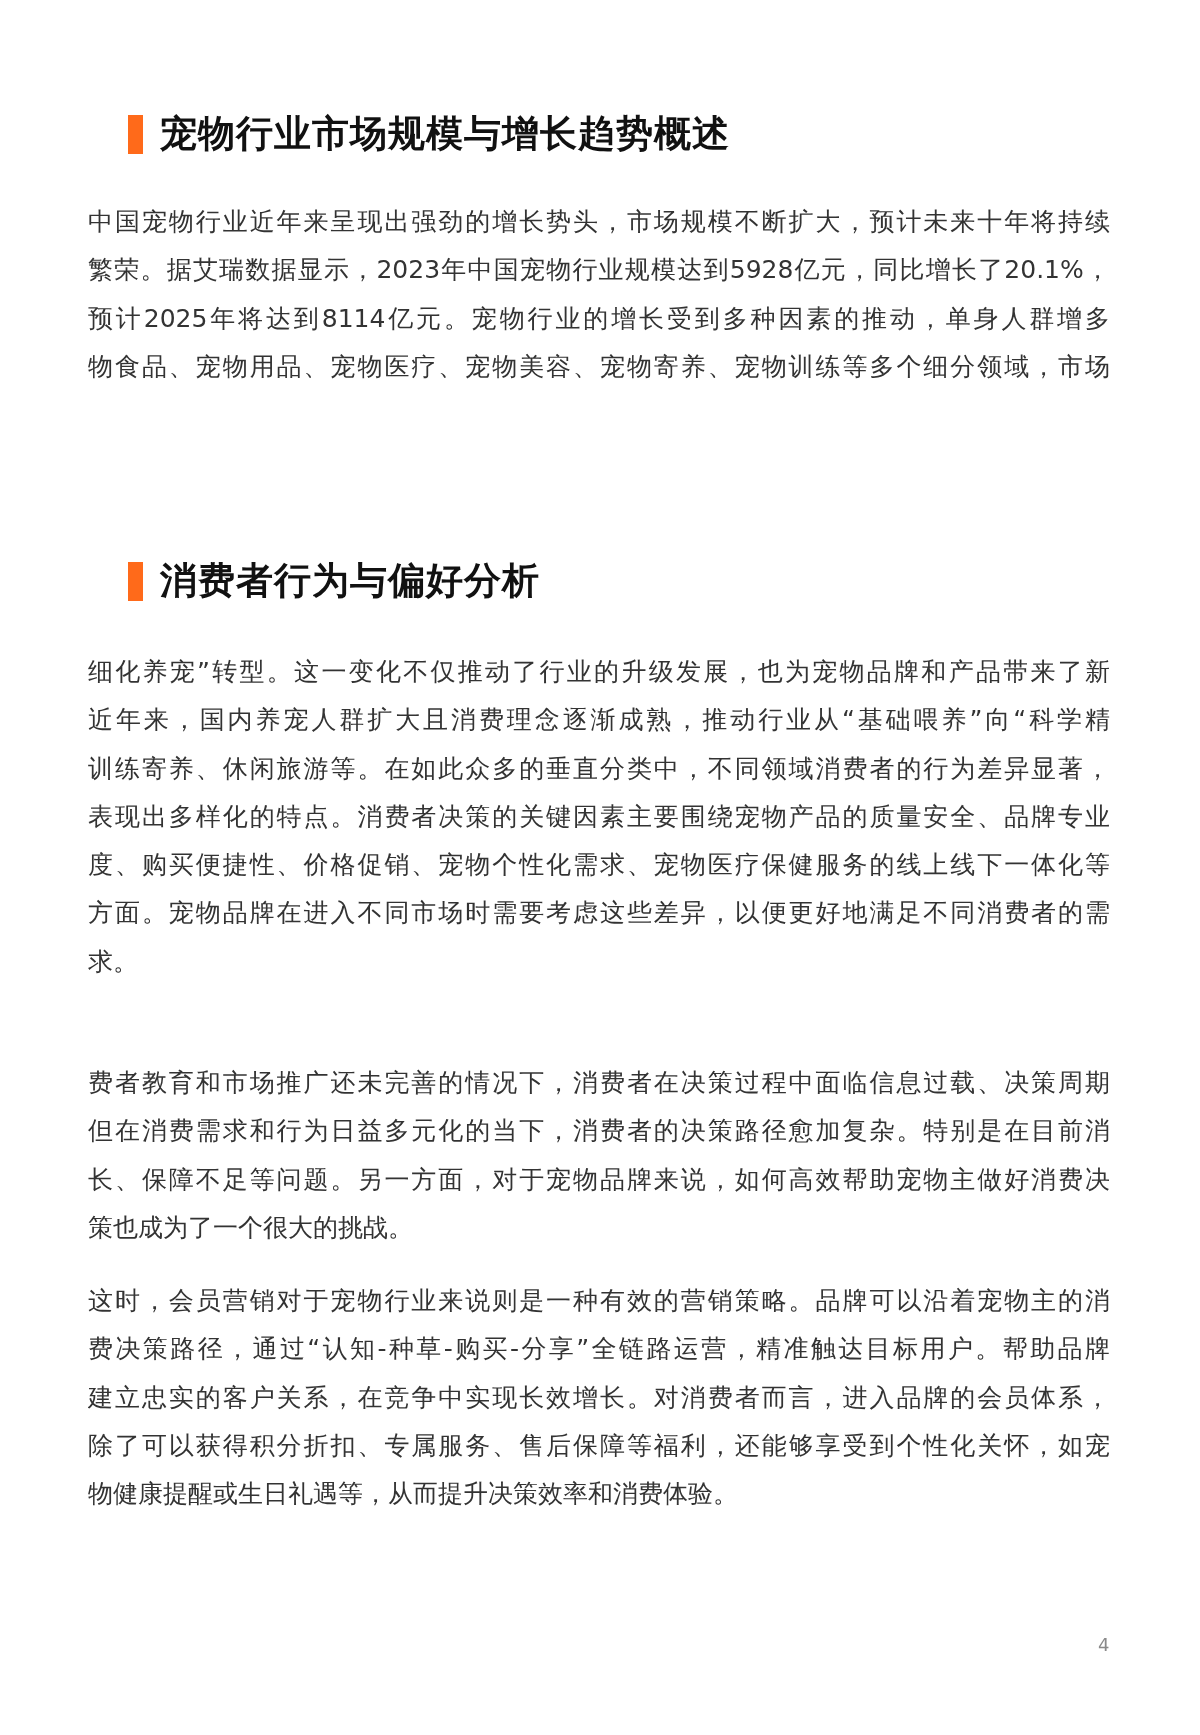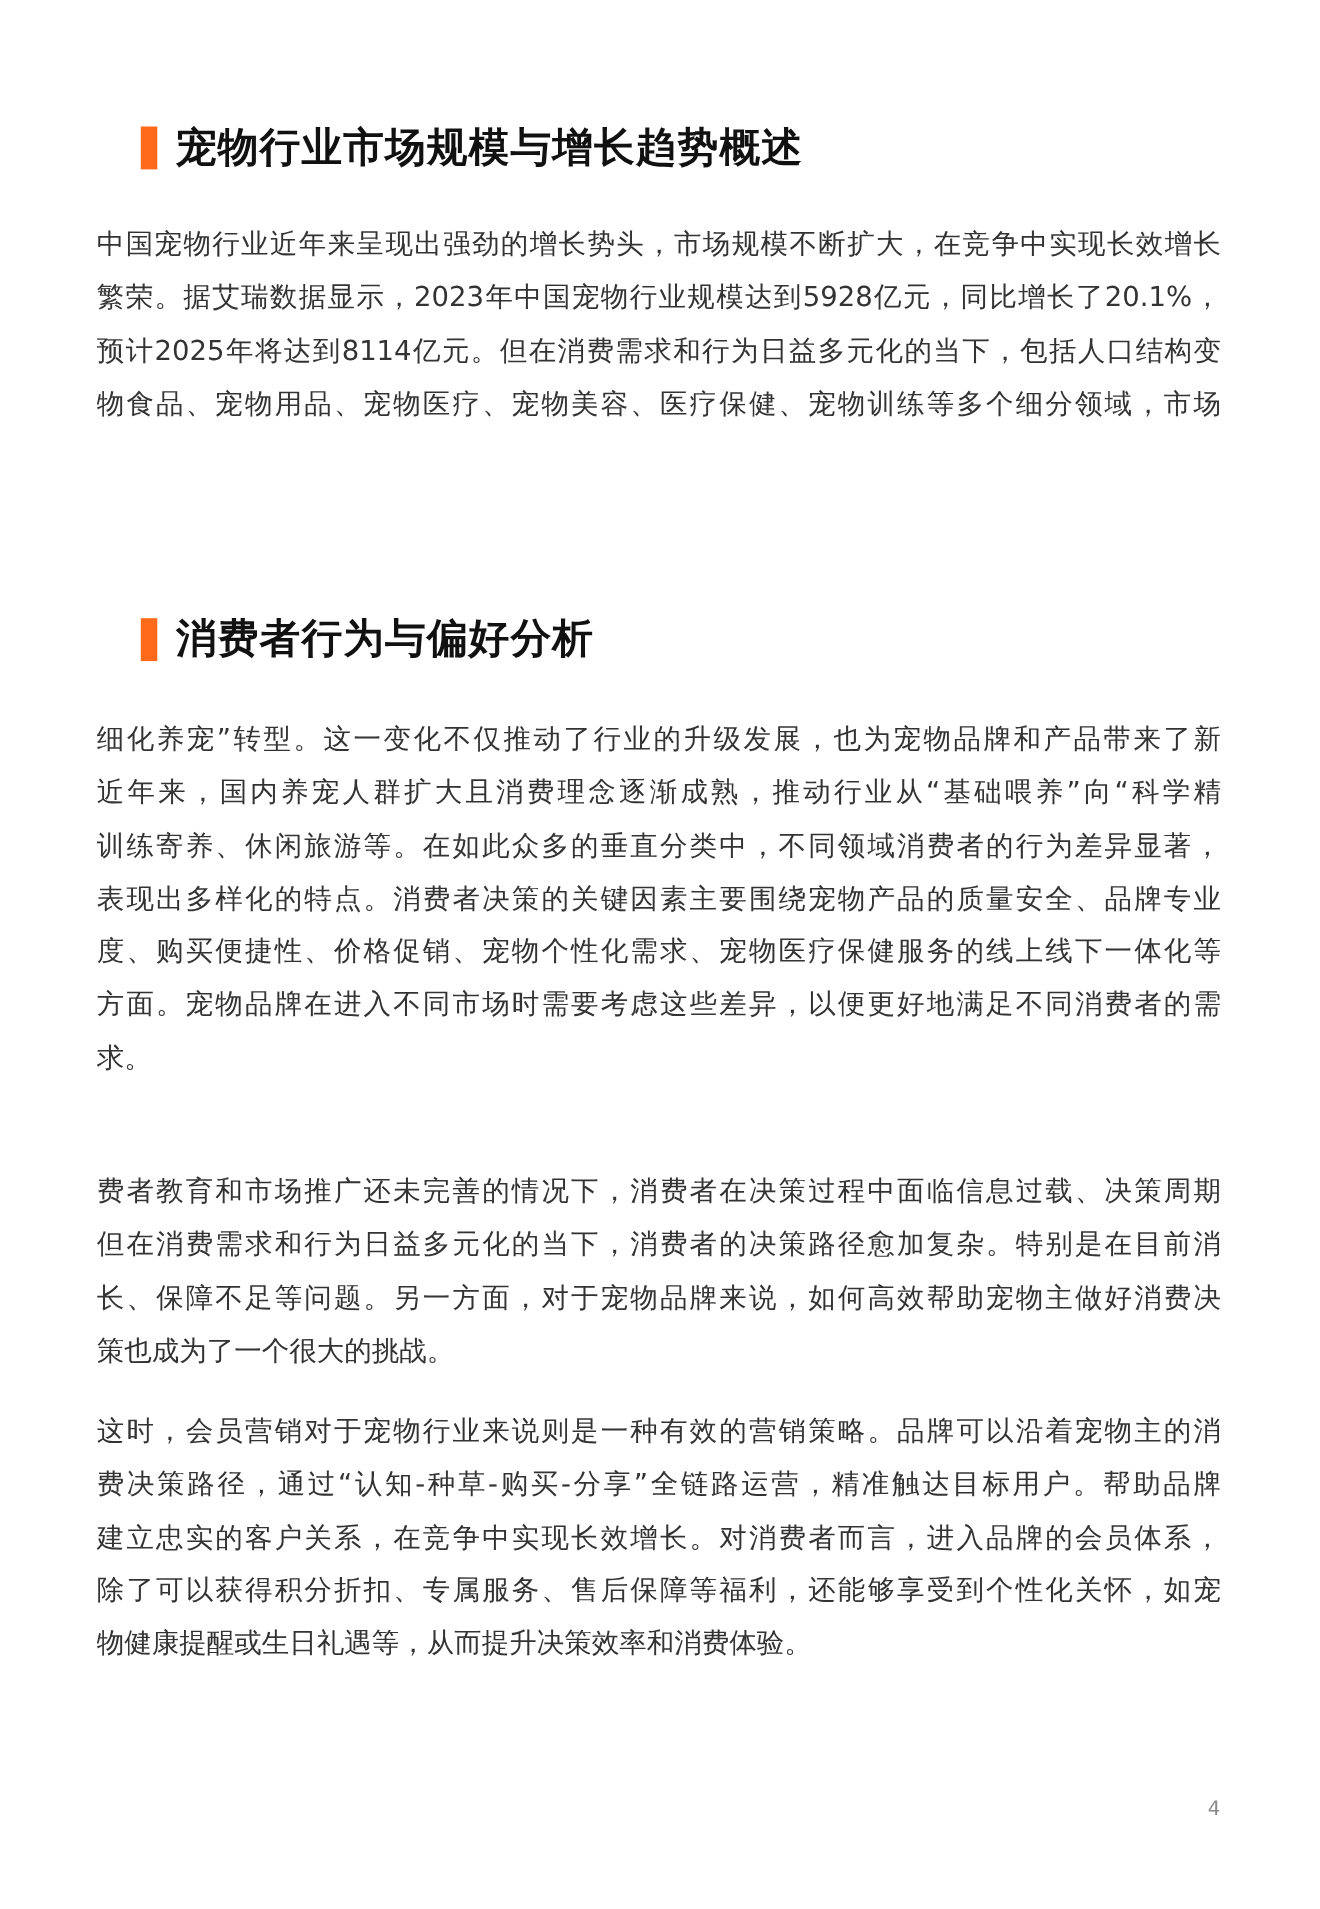--- a/index.html
+++ b/index.html
@@ -16,24 +16,24 @@
 </style>
 </head>
 <body>
 
 <div class="heading" style="top:114px;">
   <span class="bar"></span>
   <span class="title">宠物行业市场规模与增长趋势概述</span>
 </div>
 
 <div class="para" style="top:198px;">
-  <div class="line">中国宠物行业近年来呈现出强劲的增长势头，市场规模不断扩大，在竞争中实现长效增长</div>
+  <div class="line">中国宠物行业近年来呈现出强劲的增长势头，市场规模不断扩大，预计未来十年将持续</div>
   <div class="line">繁荣。据艾瑞数据显示，2023年中国宠物行业规模达到5928亿元，同比增长了20.1%，</div>
-  <div class="line">预计2025年将达到8114亿元。但在消费需求和行为日益多元化的当下，包括人口结构变</div>
-  <div class="line">物食品、宠物用品、宠物医疗、宠物美容、医疗保健、宠物训练等多个细分领域，市场</div>
+  <div class="line">预计2025年将达到8114亿元。宠物行业的增长受到多种因素的推动，单身人群增多</div>
+  <div class="line">物食品、宠物用品、宠物医疗、宠物美容、宠物寄养、宠物训练等多个细分领域，市场</div>
 </div>
 
 <div class="heading" style="top:561px;justify-content:flex-end;">
   <span class="bar"></span>
   <span class="title">消费者行为与偏好分析</span>
 </div>
 
 <div class="para" style="top:648px;">
   <div class="line">细化养宠”转型。这一变化不仅推动了行业的升级发展，也为宠物品牌和产品带来了新</div>
   <div class="line">近年来，国内养宠人群扩大且消费理念逐渐成熟，推动行业从“基础喂养”向“科学精</div>

